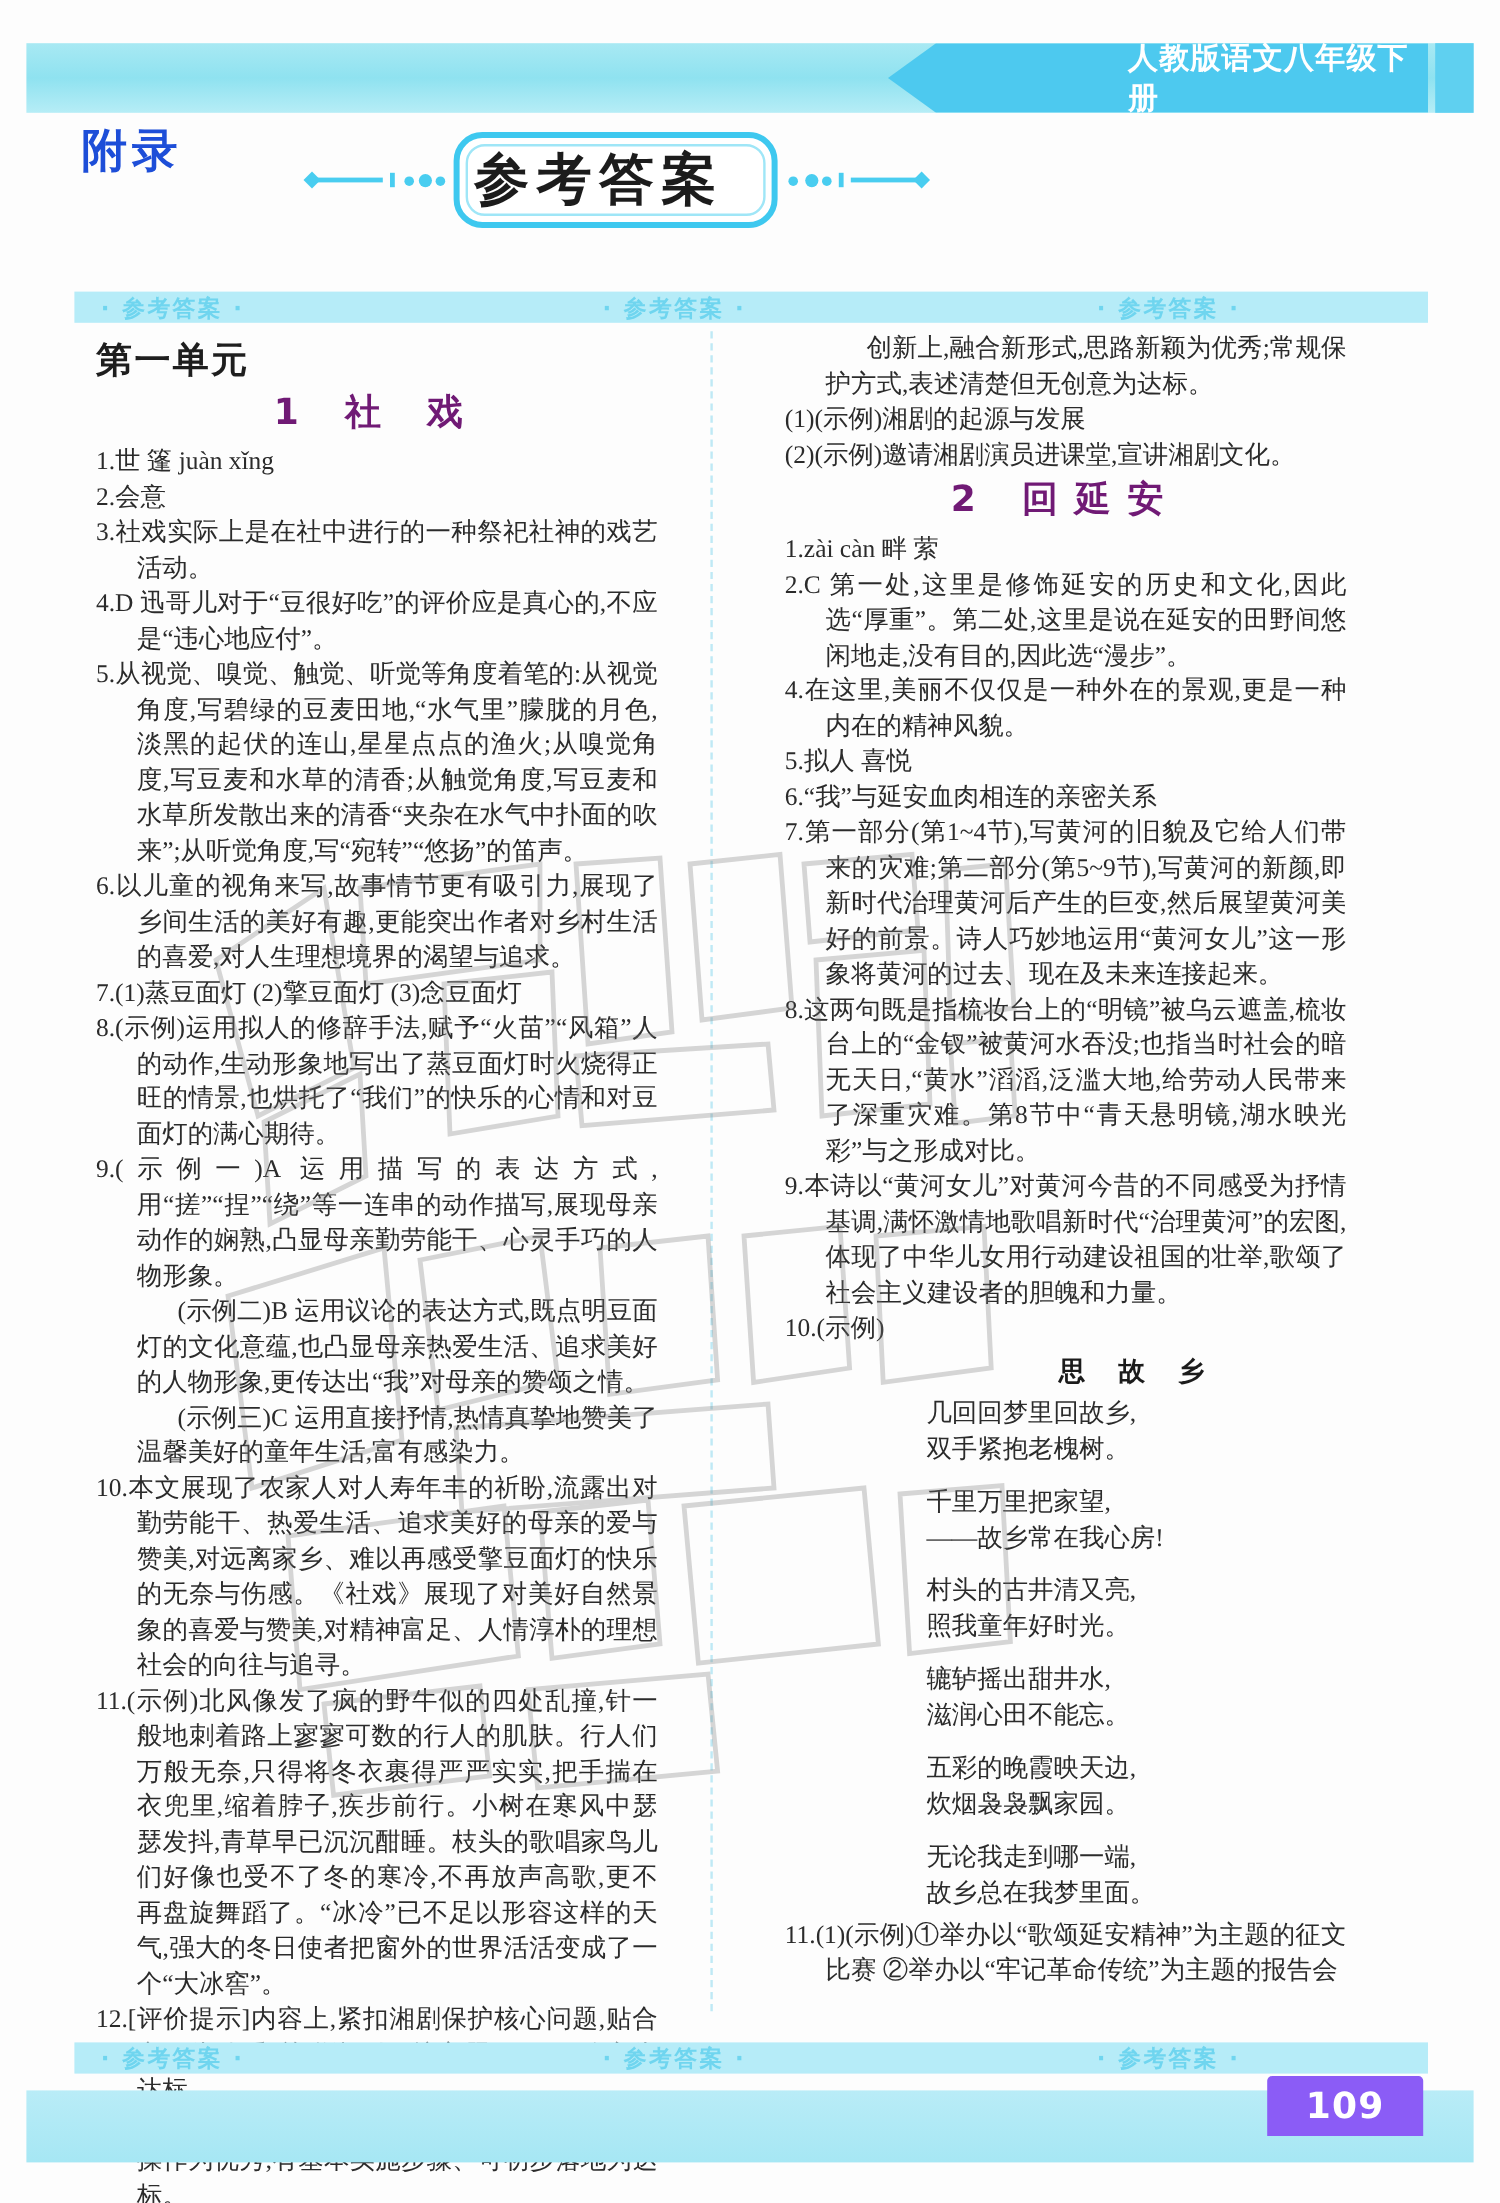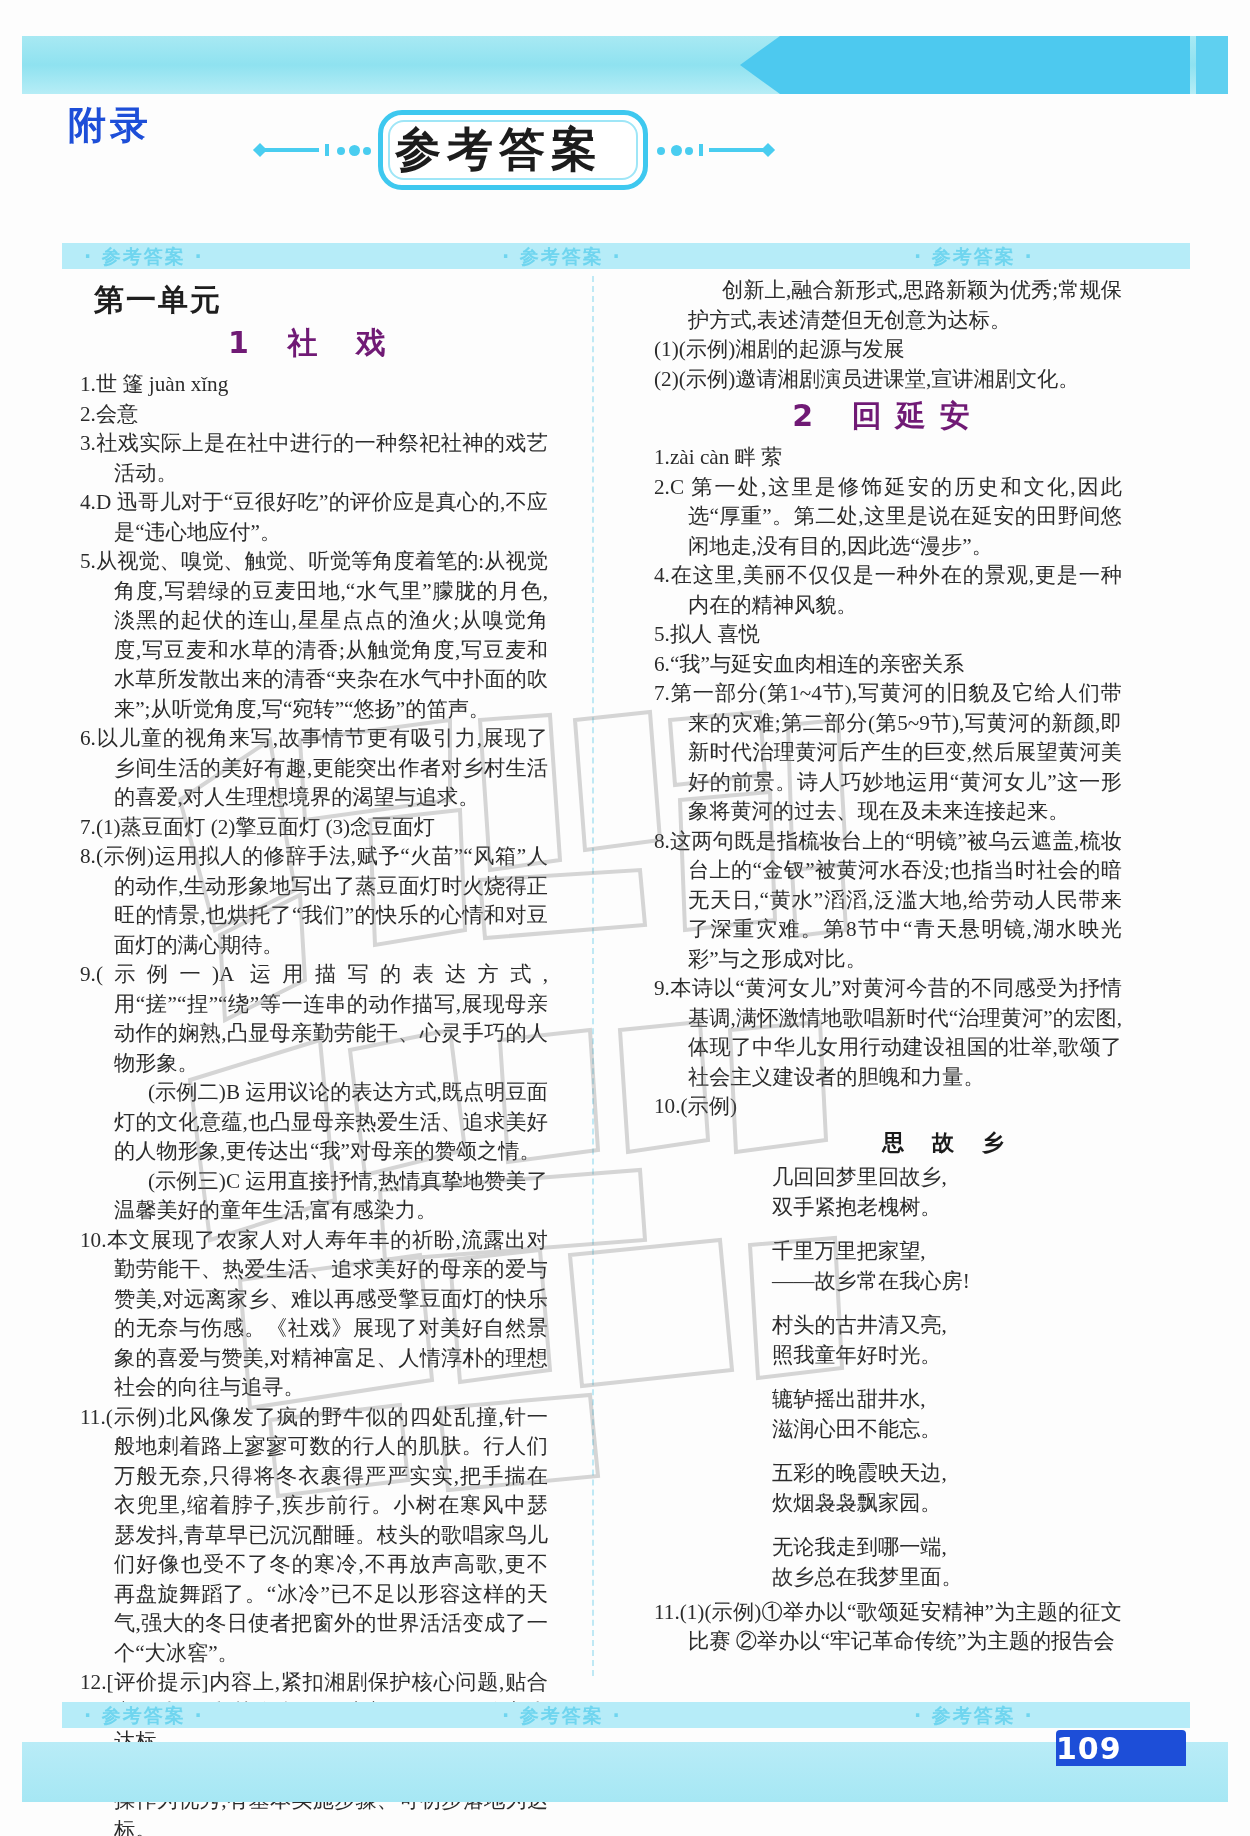--- a/index.html
+++ b/index.html
@@ -81,21 +81,21 @@
   .divider{
     position:absolute;left:530px;top:0;width:0;height:1400px;
     border-left:2px dashed #bfe9f5;
   }
   .col{position:absolute;top:0;width:468px;}
   .col-left{left:18px;}
   .col-right{left:592px;}
 
   .unit-head{
     font-size:30px;font-weight:800;color:#1e1e1e;letter-spacing:2px;
-    margin:4px 0 2px 14px;
+    margin:4px 0 2px 0;
     font-family:"DejaVu Sans","Liberation Sans",sans-serif;
   }
   .lesson-head{
     text-align:center;font-size:30px;font-weight:800;color:#701a75;
     letter-spacing:14px;margin:2px 0 6px 0;
     font-family:"DejaVu Sans","Liberation Sans",sans-serif;
   }
   .item{
     font-size:21.2px;line-height:29.5px;color:#2b2b2b;
     text-align:justify;padding-left:34px;text-indent:-34px;
@@ -115,23 +115,23 @@
     font-size:21.2px;line-height:30px;color:#2b2b2b;padding-left:118px;
   }
   .poem-gap{height:14px;}
 
   
   .footband{
     position:absolute;left:22px;top:1742px;width:1206px;height:60px;
     background:linear-gradient(180deg,#b9ecf7 0%,#a6e7f4 100%);
   }
   .pagebox{
-    position:absolute;left:1056px;top:1730px;width:130px;height:36px;
-    background:#1d4ed8;border-radius:4px 4px 0 0;
-    display:flex;align-items:center;
+    position:absolute;left:1056px;top:1730px;width:130px;height:50px;
+    background:#8b5cf6;border-radius:4px 4px 0 0;
+    display:flex;align-items:center;justify-content:center;
   }
   .pagenum{
     color:#fff;font-size:30px;font-weight:800;letter-spacing:1px;
     font-family:"DejaVu Sans","Liberation Sans",sans-serif;
   }
 
   
   .watermark{
     position:absolute;left:120px;top:680px;width:760px;height:840px;
     pointer-events:none;opacity:.30;
@@ -139,20 +139,21 @@
   .watermark svg{width:100%;height:100%;}
 </style>
 </head>
 <body>
 
 <div class="page">
 
   <div class="topband"></div>
   <div class="topband-arrow"></div>
   <div class="topband-tab"></div>
+  <div class="topband-title">人教版语文八年级下册</div>
 
   <div class="appendix-label">附录</div>
 
   <div class="title-wrap">
     <div class="deco deco-l">
       <span class="dia" style="left:0"></span>
       <span class="bar" style="left:8px;width:56px"></span>
       <span class="bar" style="left:70px;width:4px;top:0;height:12px"></span>
       <span class="dot" style="left:82px;width:8px;height:8px;top:3px"></span>
       <span class="dot" style="left:94px"></span>

